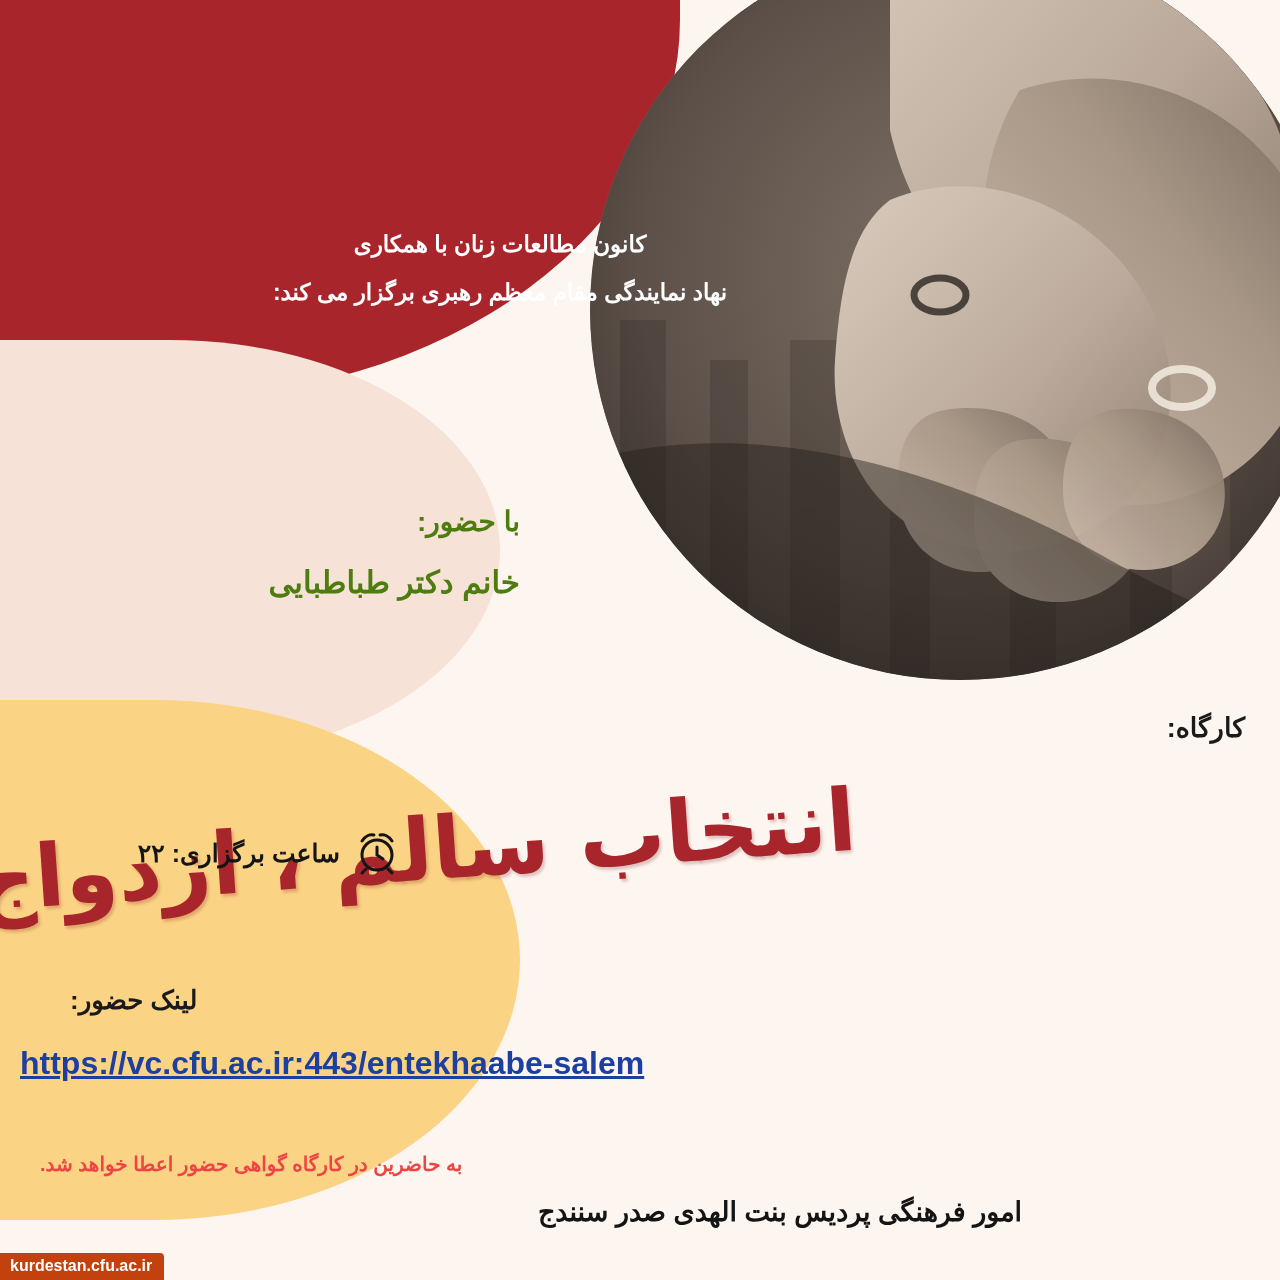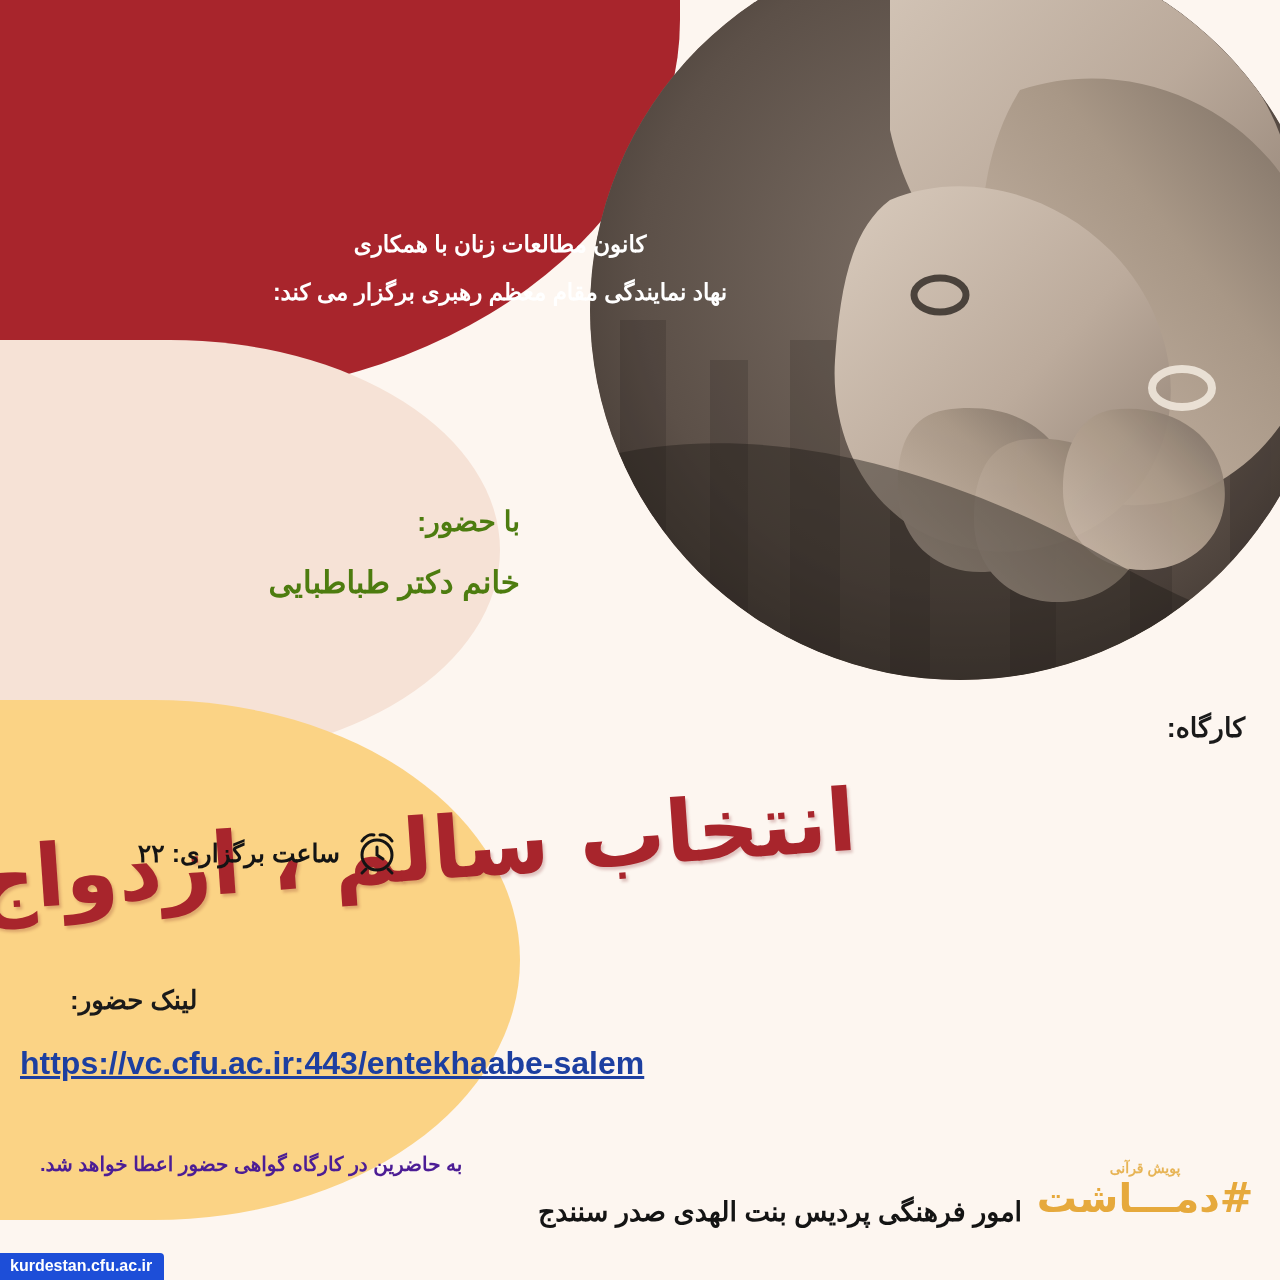--- a/index.html
+++ b/index.html
@@ -207,21 +207,21 @@
   .note {
     position: absolute;
     top: 1152px;
     right: 0;
     width: 1260px;
     text-align: left;
     padding-left: 20px;
     box-sizing: border-box;
     font-size: 20px;
     font-weight: bold;
-    color: #4c1d95;
+    color: #ef4444;
     direction: rtl;
   }
   .org {
     position: absolute;
     top: 1196px;
     right: 0;
     width: 1000px;
     text-align: center;
     font-size: 27px;
     font-weight: bold;
@@ -252,21 +252,21 @@
     color: #e6a93c;
     font-family: "DejaVu Sans", sans-serif;
     line-height: 1.1;
   }
 
   
   .footer-url {
     position: absolute;
     left: 0;
     bottom: 0;
-    background: #1d4ed8;
+    background: #c2410c;
     color: #ffffff;
     font-size: 16px;
     font-weight: bold;
     padding: 4px 12px 5px 10px;
     direction: ltr;
     border-top-right-radius: 4px;
   }
 </style>
 </head>
 <body>
@@ -362,20 +362,16 @@
       <span class="dt-text">ساعت برگزاری: ۲۲</span>
     </div>
   </div>
 
   <div class="link-label">لینک حضور:</div>
   <a class="link-url" href="#">https://vc.cfu.ac.ir:443/entekhaabe-salem</a>
 
   <div class="note">به حاضرین در کارگاه گواهی حضور اعطا خواهد شد.</div>
   <div class="org">امور فرهنگی پردیس بنت الهدی صدر سنندج</div>
 
-  <div class="campaign">
-    <div class="c-small">پویش قرآنی</div>
-    <div class="c-big">#دمـــاشت</div>
-  </div>
 
   <div class="footer-url">kurdestan.cfu.ac.ir</div>
 
 </div>
 
 </body></html>

